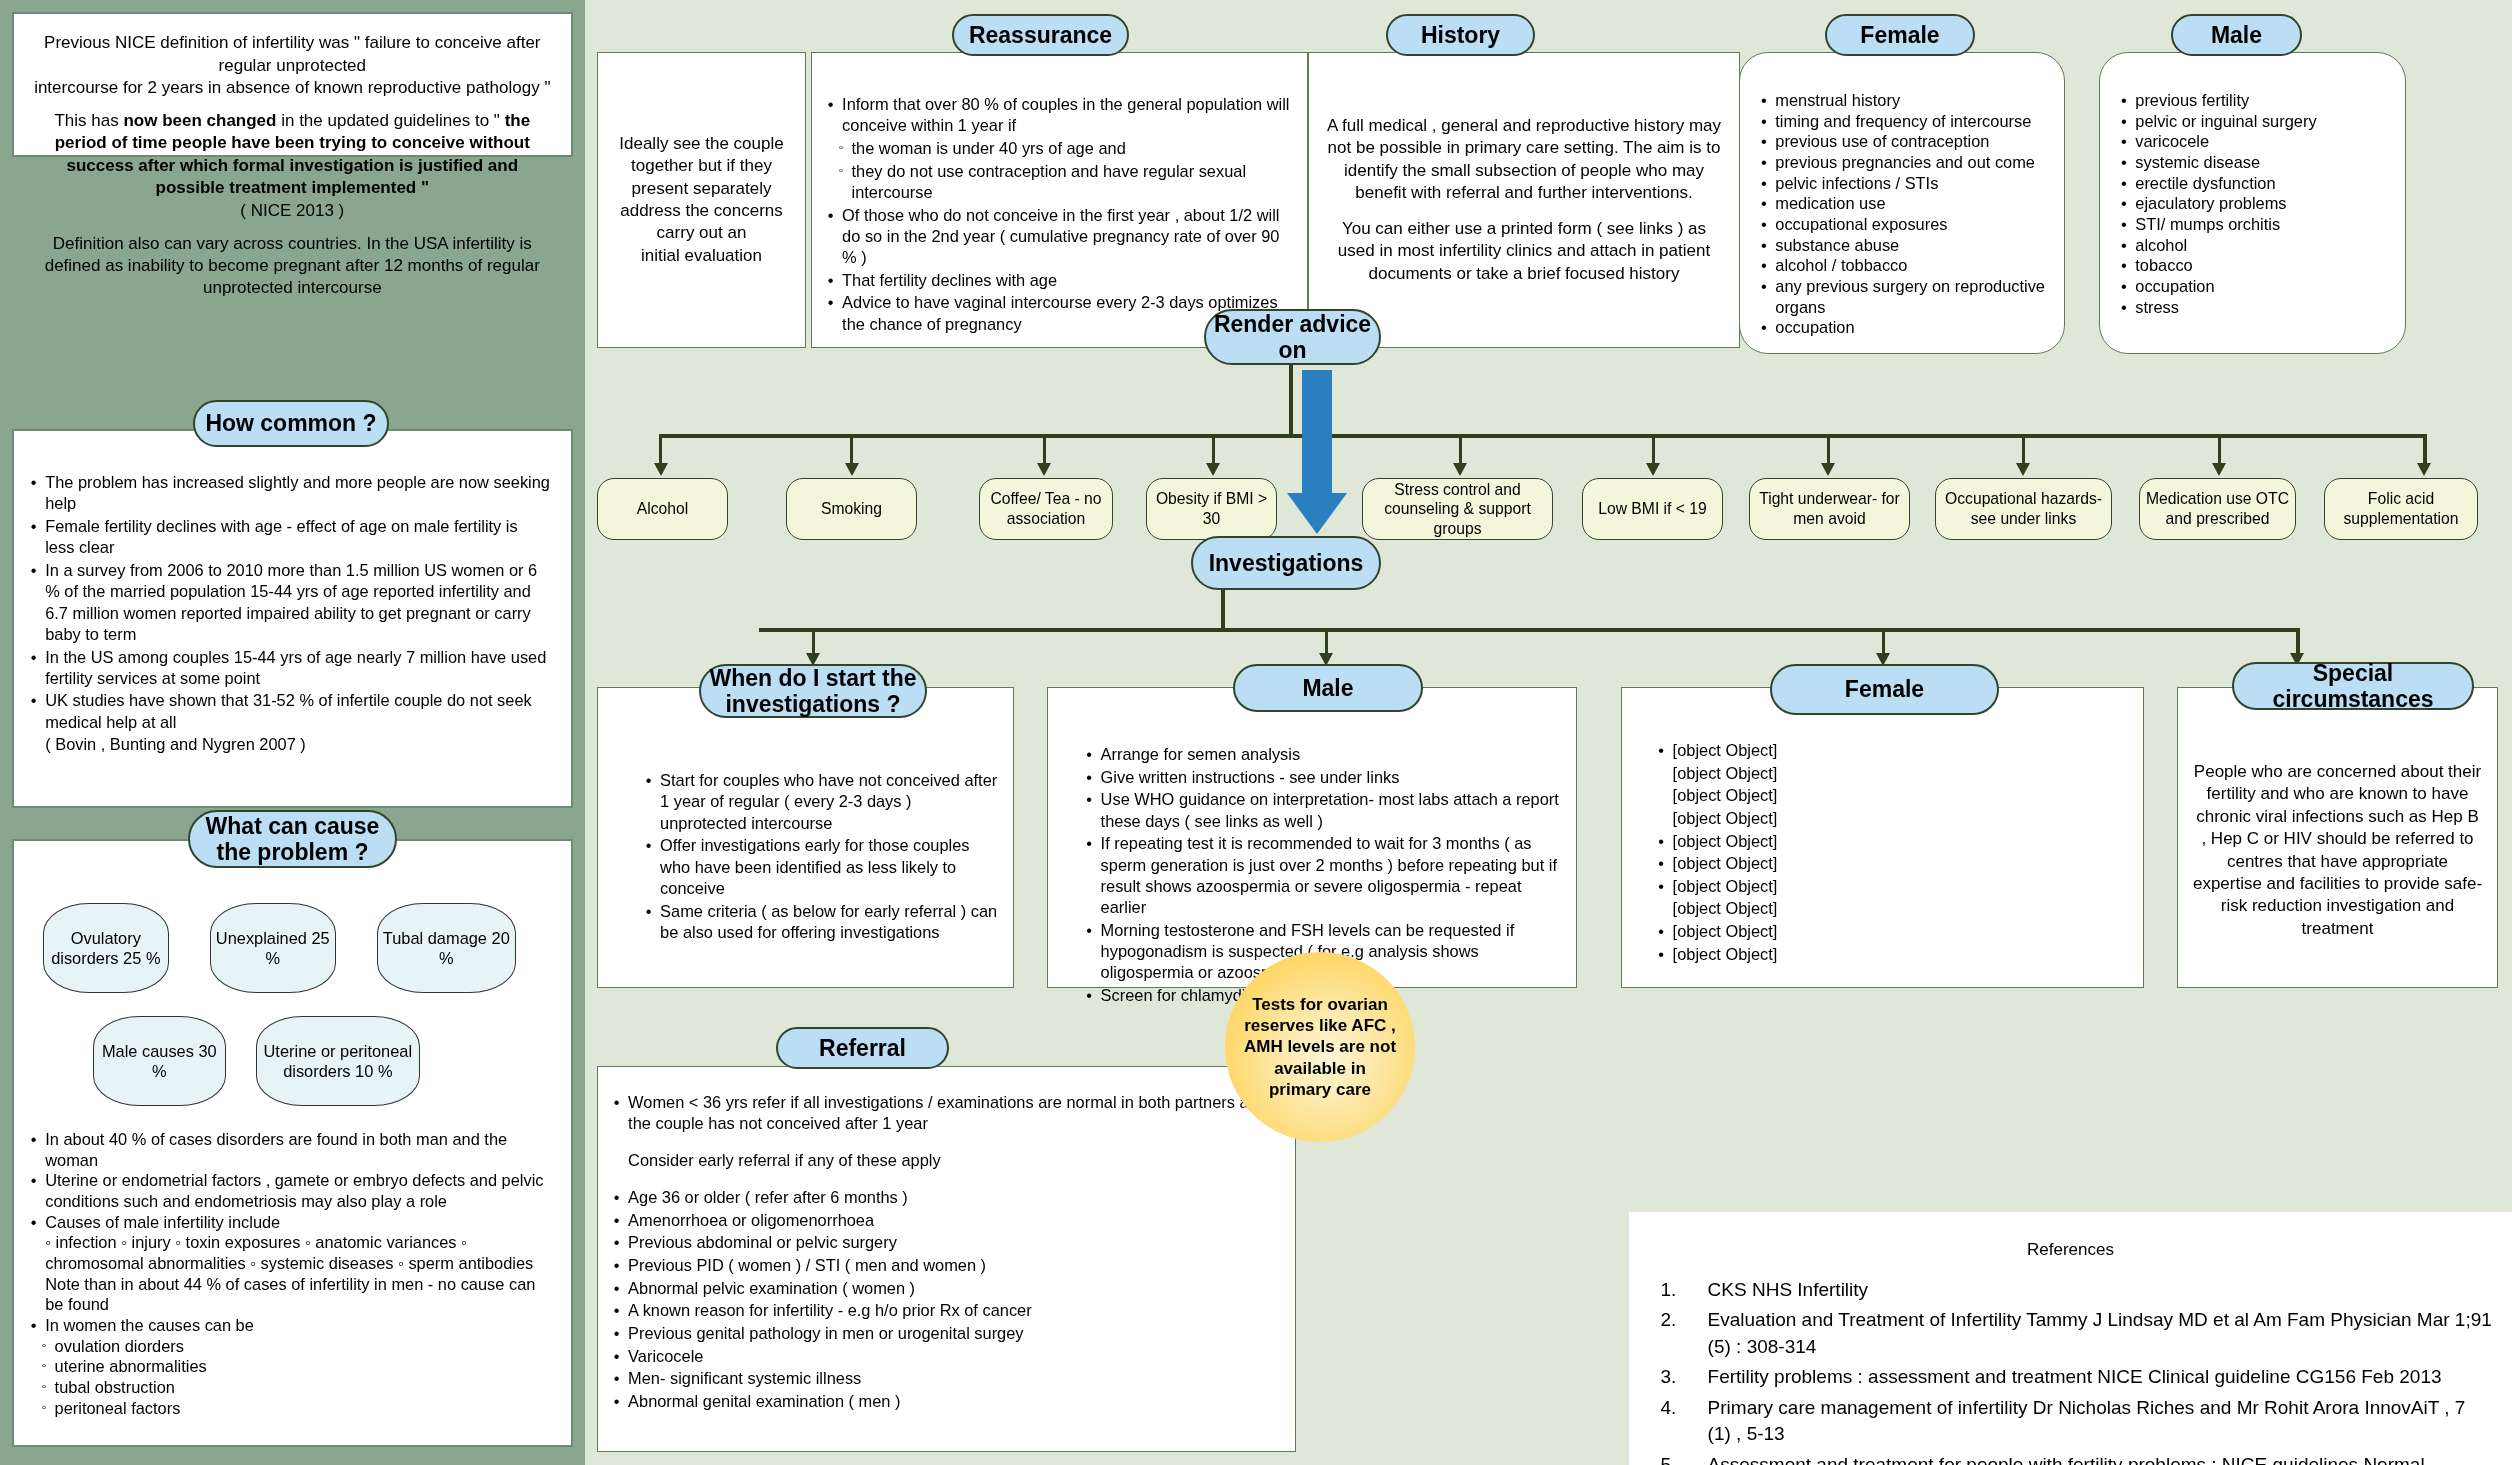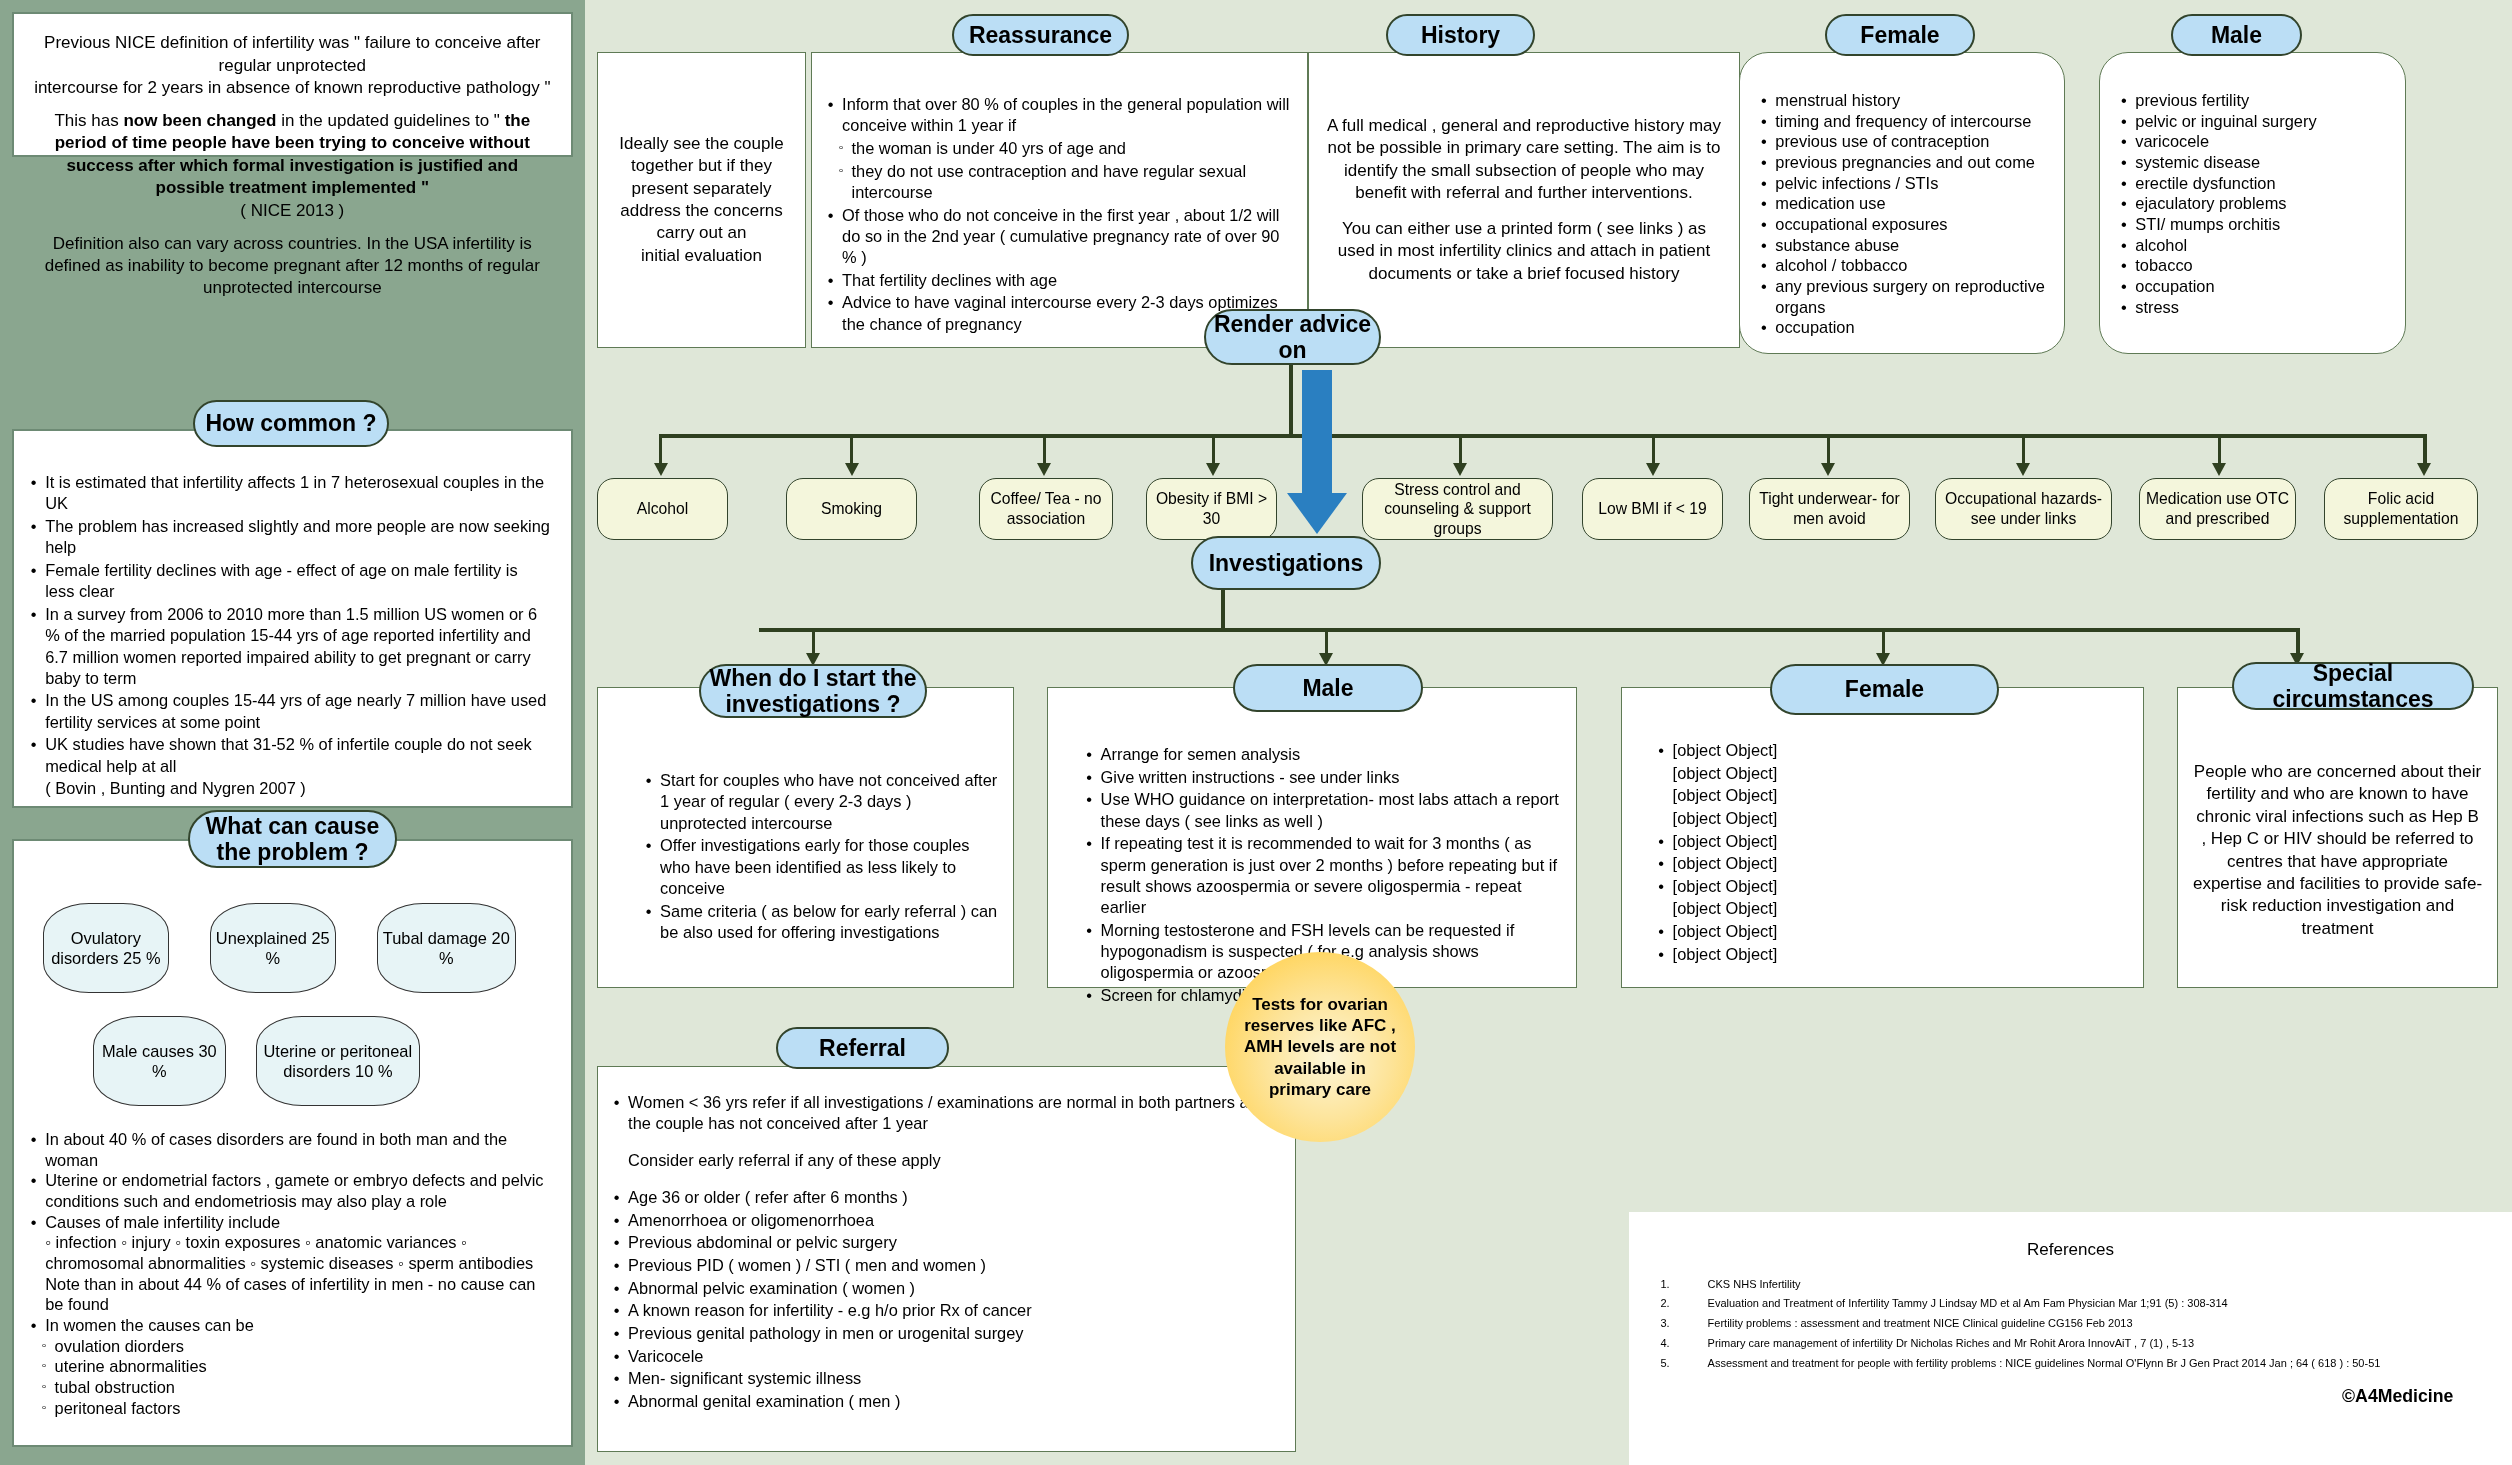--- a/index.html
+++ b/index.html
@@ -83,21 +83,21 @@
     display: flex; align-items: center; justify-content: center;
     text-align: center; font-weight: bold; font-size: 17px; line-height: 1.25;
     color: #000; z-index: 60; padding: 18.3px;
   }
   
   #references-card { position: absolute; background: #ffffff; }
   #ref-title { text-align: center; font-size: 17px; margin-bottom: 17px; }
   ol.refs { list-style: none; counter-reset: r; }
   ol.refs li {
     counter-increment: r; position: relative; padding-left: 59px;
-    font-size: 11px; line-height: 1.38; margin-bottom: 4.6px;
+    font-size: 19px; line-height: 1.38; margin-bottom: 4.6px;
   }
   ol.refs li::before {
     content: counter(r) "."; position: absolute; left: 11.8px; top: 0;
   }
   #copyright { text-align: right; font-weight: bold; font-size: 17.7px; margin-top: 15.7px; padding-right: 39px; }
   .b { font-weight: bold; }
 </style>
 </head>
 <body>
 
@@ -112,21 +112,20 @@
     <div class="para center">( NICE 2013 )</div>
     <div class="para center" style="height:10.5px;"></div>
     <div class="para center">Definition also can vary across countries. In the USA infertility is defined as inability to become pregnant after 12 months of regular unprotected intercourse</div>
   </div>
 </div>
 
 <div class="pill" style="left:193px; top:400px; width:196px; height:47px;">How common ?</div>
 
 <div class="white-card" style="left:11.8px; top:429px; width:561px; height:379px;">
   <ul class="bul" style="padding:41px 19.6px 0 11.8px;">
-    <li>It is estimated that infertility affects 1 in 7 heterosexual couples in the UK</li>
     <li>The problem has increased slightly and more people are now seeking help</li>
     <li>Female fertility declines with age - effect of age on male fertility is less clear</li>
     <li>In a survey from 2006 to 2010 more than 1.5 million US women or 6 % of the married population 15-44 yrs of age reported infertility and 6.7 million women reported impaired ability to get pregnant or carry baby to term</li>
     <li>In the US among couples 15-44 yrs of age nearly 7 million have used fertility services at some point</li>
     <li>UK studies have shown that 31-52 % of infertile couple do not seek medical help at all</li>
     <li class="plain">( Bovin , Bunting and Nygren 2007 )</li>
   </ul>
 </div>
 
 <div class="pill" style="left:188px; top:810px; width:209px; height:58px;">What can cause the problem ?</div>

